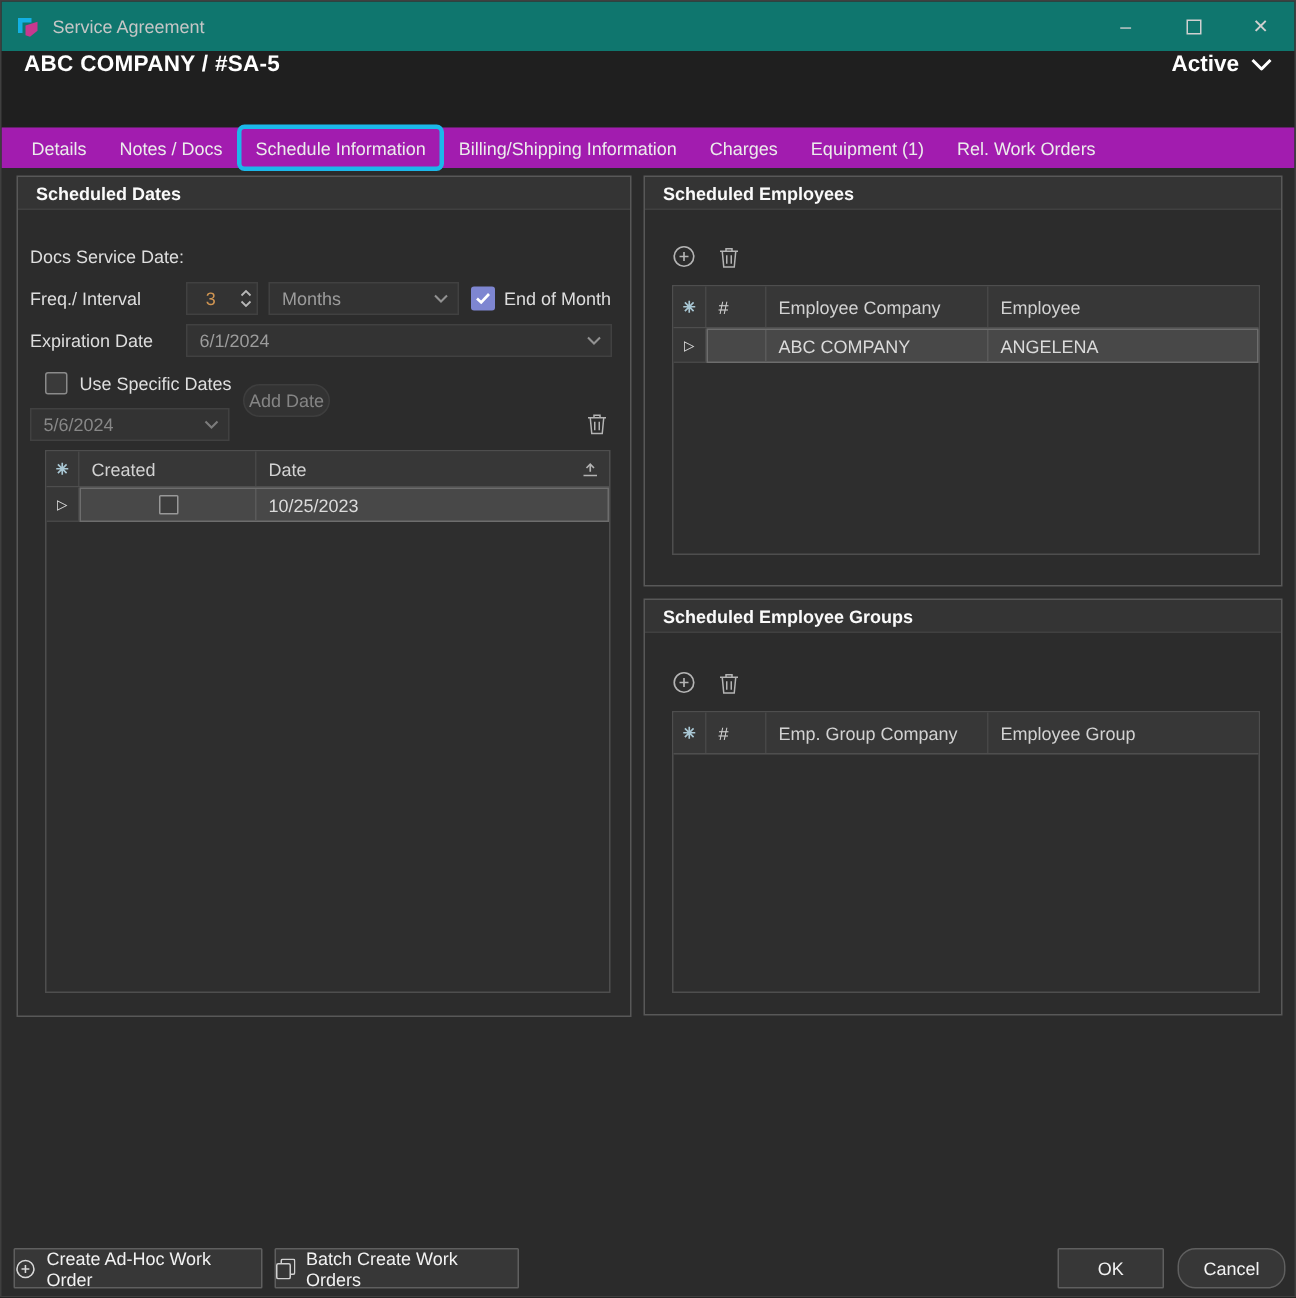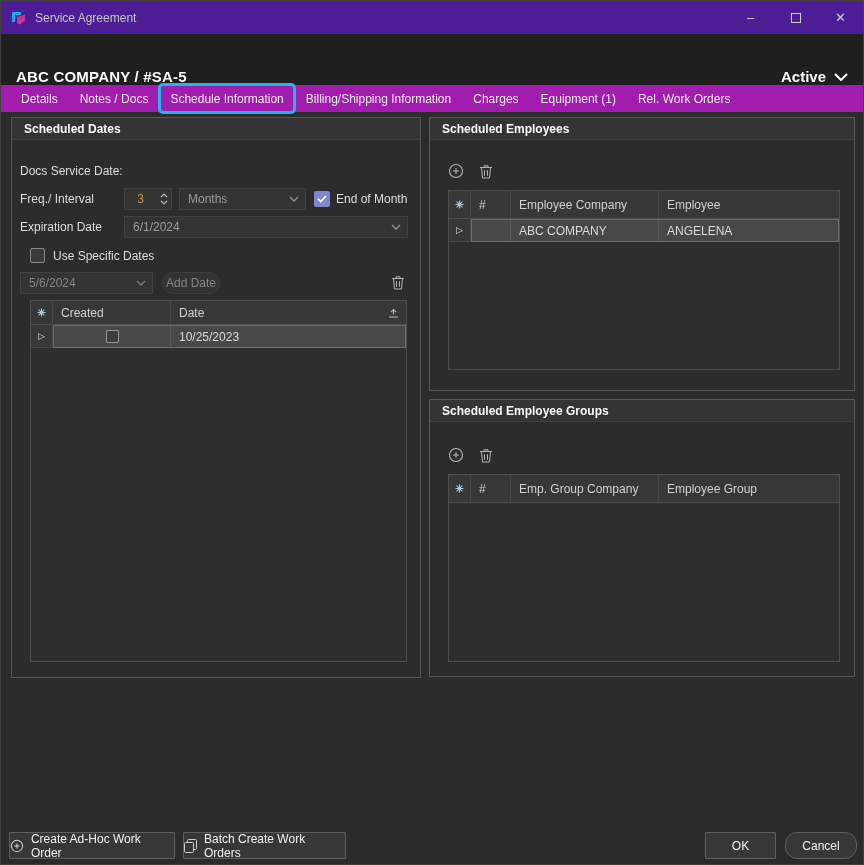--- a/index.html
+++ b/index.html
@@ -1,28 +1,28 @@
 <!DOCTYPE html>
 <html style="--accent: #1cb8ea; --checkbox-accent: #7e86d1;"><head>
 <meta charset="utf-8">
 <style>
   :root { --accent:#1cb8ea; --checkbox-accent:#7e86d1; }
   * { margin:0; padding:0; box-sizing:border-box; }
   html,body { width:864px; height:865px; background:#141414; font-family:"Liberation Sans", sans-serif; }
   .window { position:relative; width:864px; height:865px; background:#2b2b2b; border:1px solid #3f3f3f; overflow:hidden; color:#e4e4e4; }
 
   
-  .titlebar { position:absolute; top:0; left:0; right:0; height:33px; background:#4c1d95; display:flex; align-items:center; }
+  .titlebar { position:absolute; top:0; left:0; right:0; height:33px; background:#0f766e; display:flex; align-items:center; }
   .title-text { margin-left:8px; font-size:12px; color:#c6c6c6; }
   .win-controls { margin-left:auto; display:flex; height:100%; }
   .win-btn { width:45px; height:100%; display:flex; align-items:center; justify-content:center; color:#d0d0d0; font-size:13px; cursor:default; }
   .max-box { width:10px; height:10px; border:1px solid #d0d0d0; display:block; }
 
   
-  .header { position:absolute; top:33px; left:0; right:0; height:51px; background:#1f1f1f; display:flex; align-items:flex-end; padding:0 15px;gap:14px; }
+  .header { position:absolute; top:33px; left:0; right:0; height:51px; background:#1f1f1f; display:flex; align-items:flex-start; padding:0 15px;gap:14px; }
   .doc-title { font-size:15px; font-weight:bold; color:#ffffff; letter-spacing:.2px; }
   .status { margin-left:auto; display:flex; align-items:center; gap:8px; font-size:15px; font-weight:bold; color:#ffffff; }
 
   
   .tabbar { position:absolute; top:84px; left:0; right:0; height:27px; background:#a21caf; display:flex; align-items:center; padding-left:9px; }
   .tab { position:relative; height:27px; display:flex; align-items:center; padding:0 11px; font-size:12px; color:#ececec; white-space:nowrap; }
   .tab-highlight { position:absolute; top:-2px; bottom:-2px; left:-1px; right:-1px; border:3px solid var(--accent); border-radius:5px; pointer-events:none; }
 
   
   .groupbox { position:absolute; background:#2c2c2c; border:1px solid #585858; }
@@ -159,21 +159,21 @@
 
     <div class="checkbox unchecked" style="left:18px; top:130px;"></div>
     <span class="label" style="left:41px; top:127px;">Use Specific Dates</span>
 
     <div class="combo" style="left:8px; top:154px; width:133px;">
       <span style="color:#878787">5/6/2024</span>
       <svg class="chev" width="10" height="6" viewBox="0 0 10 6">
           <polyline points="1,1 5,5 9,1" fill="none" stroke="#7c7c7c" stroke-width="1.4"></polyline>
         </svg>
     </div>
-    <div class="btn-flat" style="left:150px; top:154px; width:58px;border-radius:11px;">
+    <div class="btn-flat" style="left:150px; top:138px; width:58px;border-radius:11px;">
       <span>Add Date</span>
     </div>
     <div class="icon-btn" style="left:377px; top:155px;">
       <svg width="14" height="15" viewBox="0 0 14 15" fill="none" stroke="#b4b4b4" stroke-width="1">
         <path d="M1 3.5 h12"></path>
           <path d="M5 3.5 V1.8 h4 v1.7"></path>
           <path d="M2.5 3.5 l1 10.5 h7 l1 -10.5"></path>
           <path d="M5.5 6.2 v5.6 M8.5 6.2 v5.6"></path>
       </svg>
     </div>

